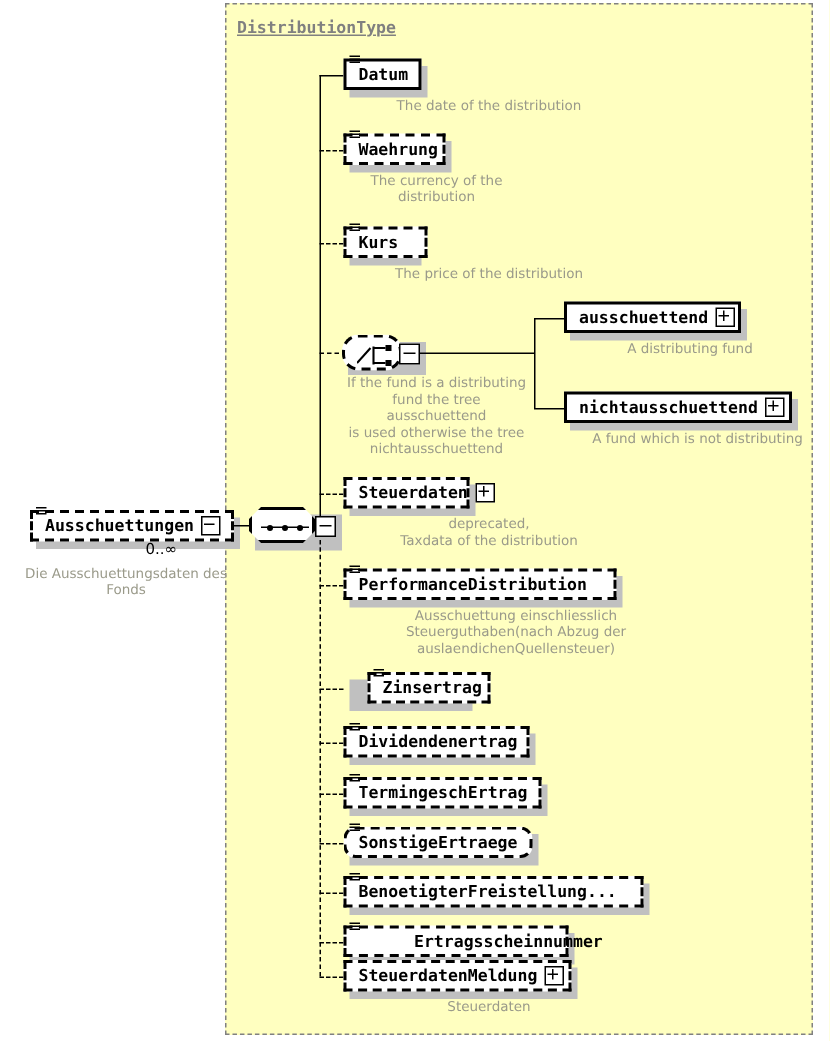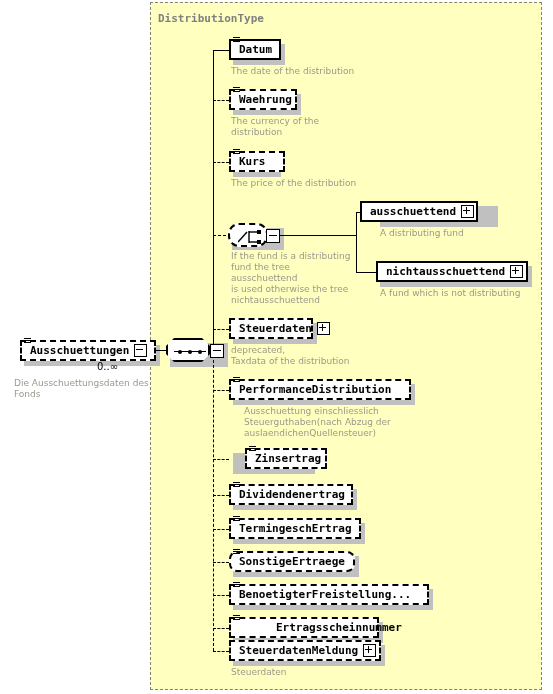--- a/index.html
+++ b/index.html
@@ -16,21 +16,21 @@
     position:absolute;
     left:150px;top:2px;width:392px;height:688px;
     background:#ffffc0;
     border:1px dashed #808080;
     box-sizing:border-box;
   }
   .type-title{
     position:absolute;left:158px;top:12px;
     font-family:"DejaVu Sans Mono","Liberation Mono",monospace;
     font-size:11px;font-weight:bold;color:#808080;
-    letter-spacing:0px;white-space:nowrap;
+    letter-spacing:0px;white-space:nowrap;text-decoration:underline;
   }
 
   
   .node{
     position:absolute;
     box-sizing:border-box;
     background:#ffffff;
     height:21px;
     display:flex;align-items:center;
     padding:0 5px 0 8px;
@@ -78,20 +78,21 @@
     content:"";position:absolute;left:4px;top:1px;width:1px;height:7px;background:#000;
   }
 
   
   .doc{
     position:absolute;
     font-family:"DejaVu Sans","Liberation Sans",sans-serif;
     font-size:9px;color:#9a9a8a;
     line-height:11px;
     white-space:pre-line;
+    text-align:center;
   }
 
   .card{
     position:absolute;
     font-family:"DejaVu Sans","Liberation Sans",sans-serif;
     font-size:10px;color:#000;
   }
 
   
   .ln{position:absolute;background:#000;}
@@ -231,21 +232,21 @@
 fund the tree ausschuettend
 is used otherwise the tree
 nichtausschuettend</div>
 
   <div class="ln h" style="left:278px;top:235px;width:78px;"></div>
   <div class="ln v" style="left:356px;top:212px;height:60px;"></div>
   <div class="ln h" style="left:356px;top:212px;width:20px;"></div>
   <div class="ln h" style="left:356px;top:272px;width:20px;"></div>
 
   <div class="shadow" style="left:380px;top:206px;width:118px;height:21px;"></div>
-  <div class="node solid" style="left:360px;top:201px;width:118px;">
+  <div class="node solid" style="left:376px;top:201px;width:118px;">
     <span class="label">ausschuettend</span>
     <span class="expander plus"></span>
   </div>
   <div class="doc" style="left:380px;top:228px;width:160px;">A distributing fund</div>
 
   <div class="shadow" style="left:380px;top:266px;width:152px;height:21px;"></div>
   <div class="node solid" style="left:376px;top:261px;width:152px;">
     <span class="label">nichtausschuettend</span>
     <span class="expander plus"></span>
   </div>

